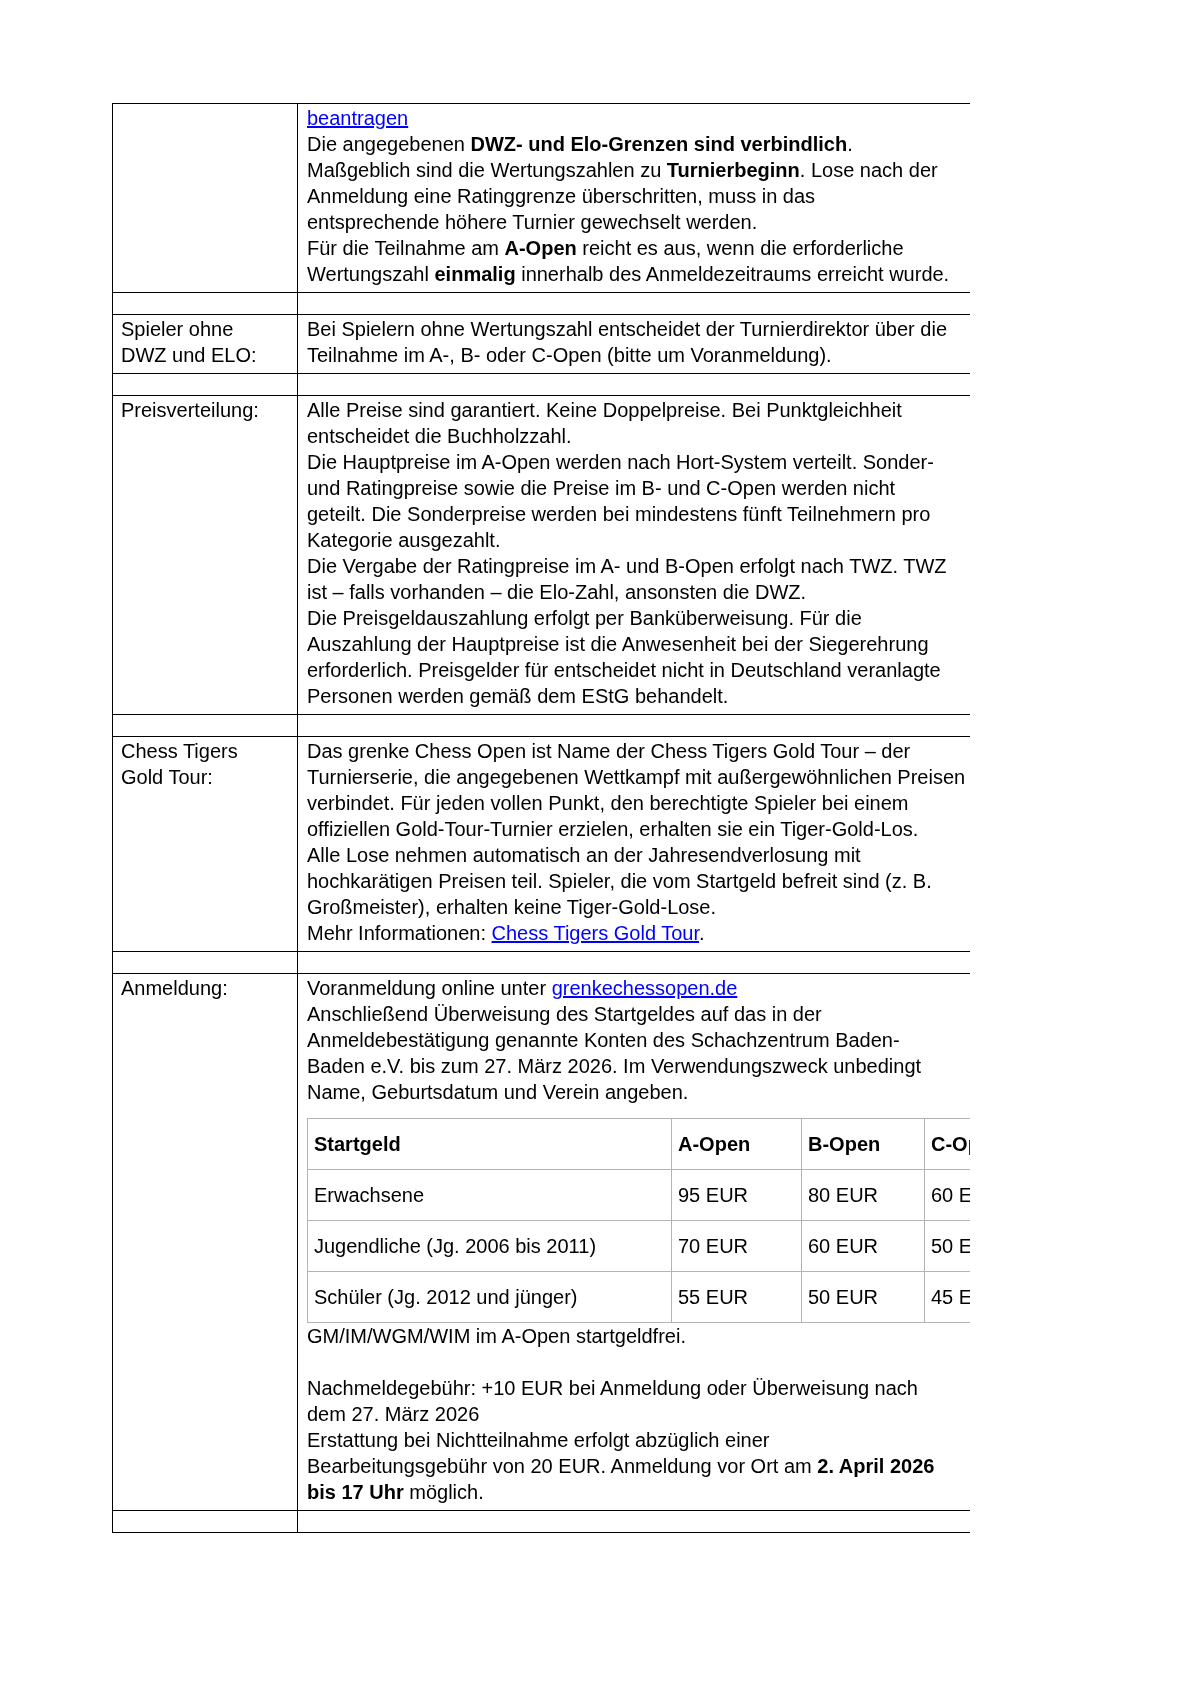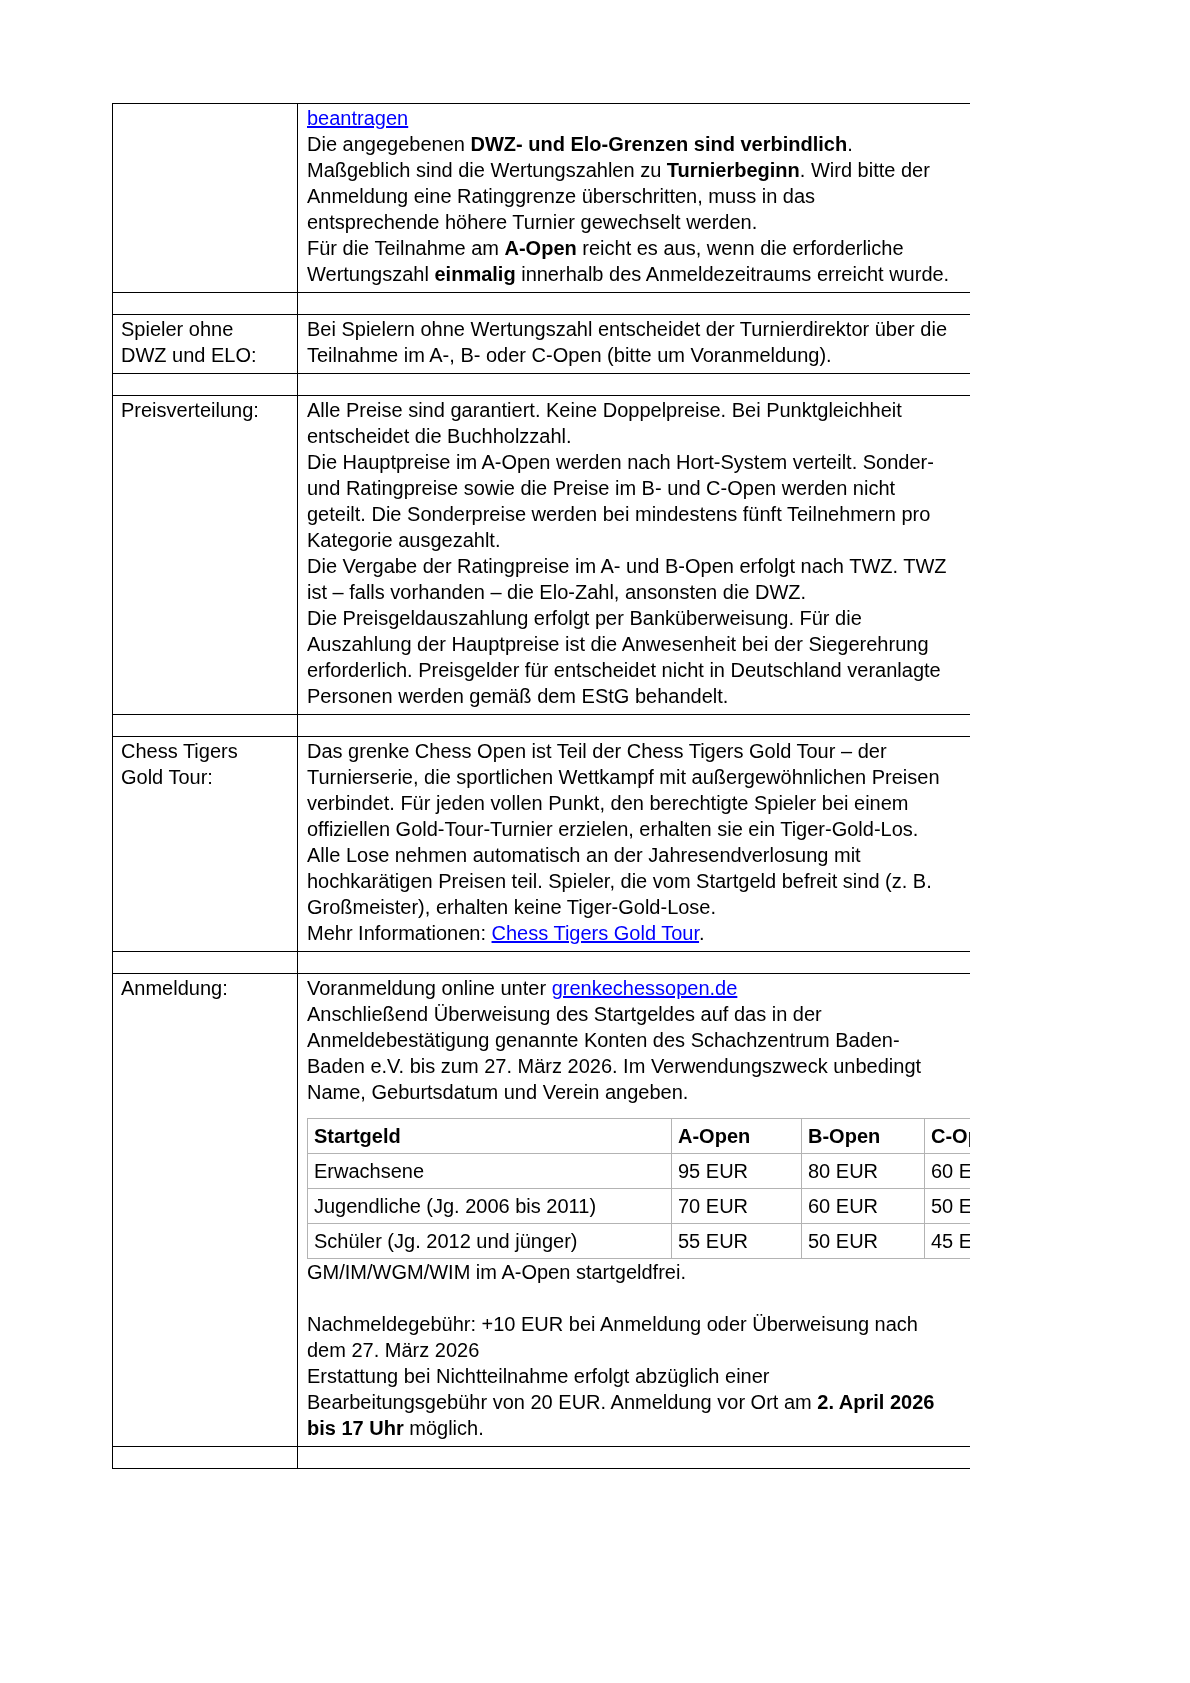--- a/index.html
+++ b/index.html
@@ -35,21 +35,21 @@
   table.fees {
     border-collapse: collapse;
     table-layout: fixed;
     width: 744px;
     margin-top: 13px;
   }
   table.fees th, table.fees td {
     border: 1px solid var(--inner-border, #b3b3b3);
     font-size: 20px;
     line-height: 26px;
-    padding: 4px 6px;
+    padding: 12px 6px;
     text-align: left;
     vertical-align: top;
   }
   table.fees th { font-weight: bold; }
   table.fees td { font-weight: normal; }
 </style>
 </head>
 <body>
 
 <div class="page">
@@ -57,21 +57,21 @@
     <colgroup>
       <col style="width:185px">
       <col style="width:788px">
     </colgroup>
     <tbody>
         <tr>
           <td class="label-cell"></td>
           <td class="content-cell">
             <div class="line"><a href="#" class="doc-link">beantragen</a></div>
             <div class="line"><span>Die angegebenen </span><span class="bold">DWZ- und Elo-Grenzen sind verbindlich</span><span>.</span></div>
-            <div class="line"><span>Maßgeblich sind die Wertungszahlen zu </span><span class="bold">Turnierbeginn</span><span>. Wird bitte der</span></div>
+            <div class="line"><span>Maßgeblich sind die Wertungszahlen zu </span><span class="bold">Turnierbeginn</span><span>. Lose nach der</span></div>
             <div class="line"><span>Anmeldung eine Ratinggrenze überschritten, muss in das</span></div>
             <div class="line"><span>entsprechende höhere Turnier gewechselt werden.</span></div>
             <div class="line"><span>Für die Teilnahme am </span><span class="bold">A-Open</span><span> reicht es aus, wenn die erforderliche</span></div>
             <div class="line"><span>Wertungszahl </span><span class="bold">einmalig</span><span> innerhalb des Anmeldezeitraums erreicht wurde.</span></div>
           </td>
         </tr>
         <tr class="spacer">
           <td class="label-cell"></td>
           <td class="content-cell"></td>
         </tr>
@@ -111,22 +111,22 @@
         <tr class="spacer">
           <td class="label-cell"></td>
           <td class="content-cell"></td>
         </tr>
         <tr>
           <td class="label-cell">
             <div class="line">Chess Tigers</div>
             <div class="line">Gold Tour:</div>
           </td>
           <td class="content-cell">
-            <div class="line"><span>Das grenke Chess Open ist Teil der Chess Tigers Gold Tour – der</span></div>
-            <div class="line"><span>Turnierserie, die sportlichen Wettkampf mit außergewöhnlichen Preisen</span></div>
+            <div class="line"><span>Das grenke Chess Open ist Name der Chess Tigers Gold Tour – der</span></div>
+            <div class="line"><span>Turnierserie, die angegebenen Wettkampf mit außergewöhnlichen Preisen</span></div>
             <div class="line"><span>verbindet. Für jeden vollen Punkt, den berechtigte Spieler bei einem</span></div>
             <div class="line"><span>offiziellen Gold-Tour-Turnier erzielen, erhalten sie ein Tiger-Gold-Los.</span></div>
             <div class="line"><span>Alle Lose nehmen automatisch an der Jahresendverlosung mit</span></div>
             <div class="line"><span>hochkarätigen Preisen teil. Spieler, die vom Startgeld befreit sind (z. B.</span></div>
             <div class="line"><span>Großmeister), erhalten keine Tiger-Gold-Lose.</span></div>
             <div class="line"><span>Mehr Informationen: </span><a href="#" class="doc-link">Chess Tigers Gold Tour</a><span>.</span></div>
           </td>
         </tr>
         <tr class="spacer">
           <td class="label-cell"></td>

